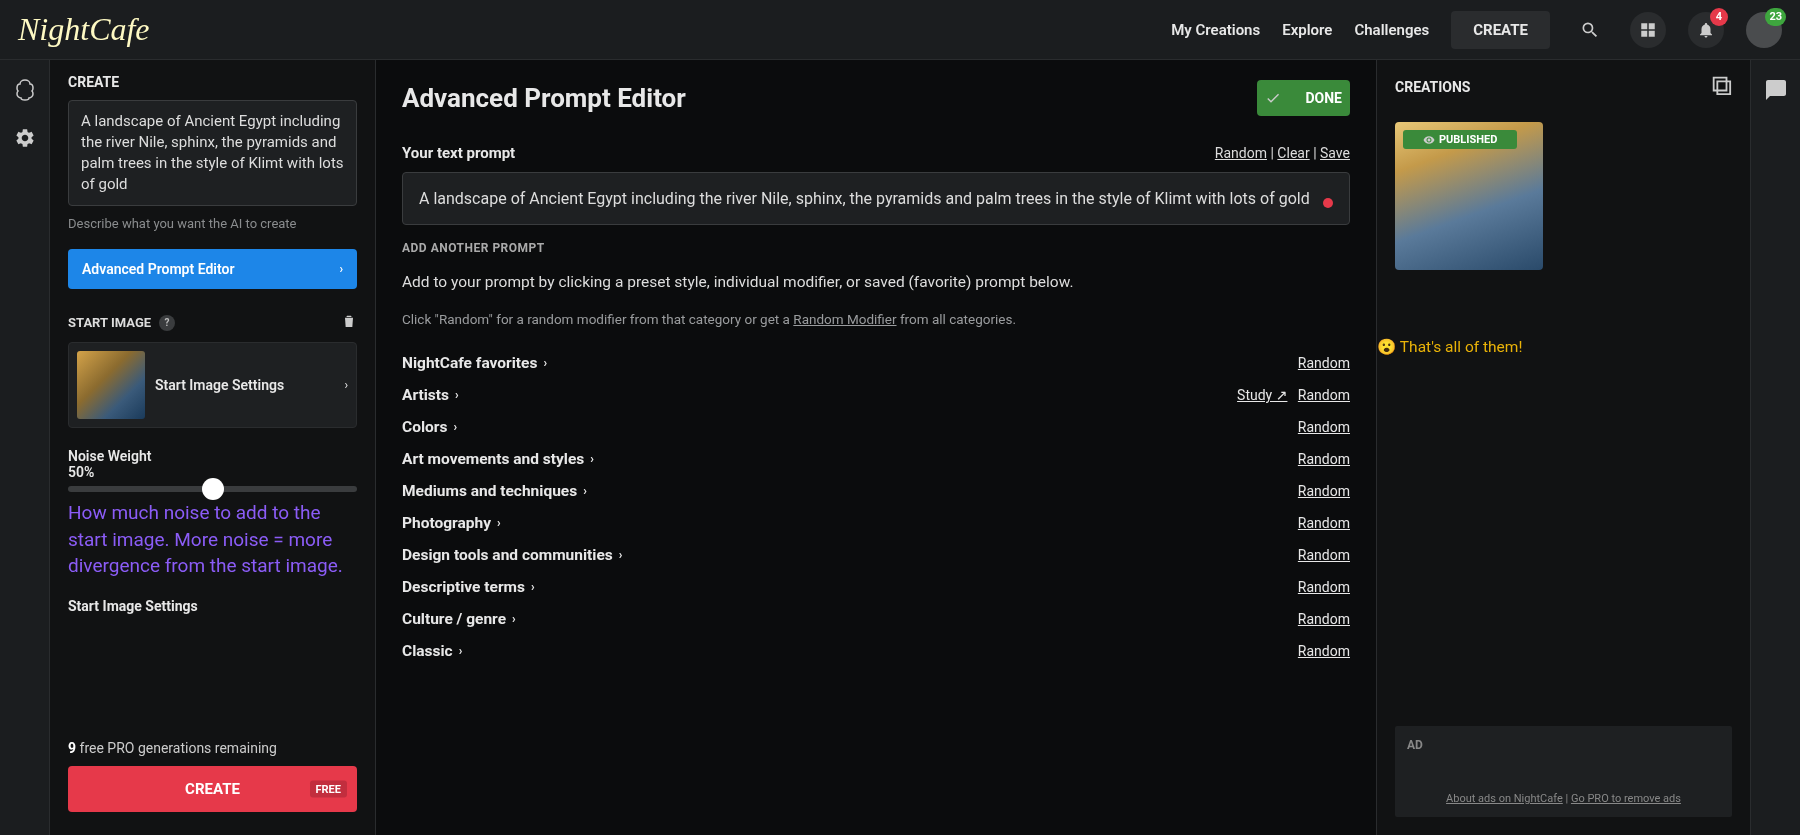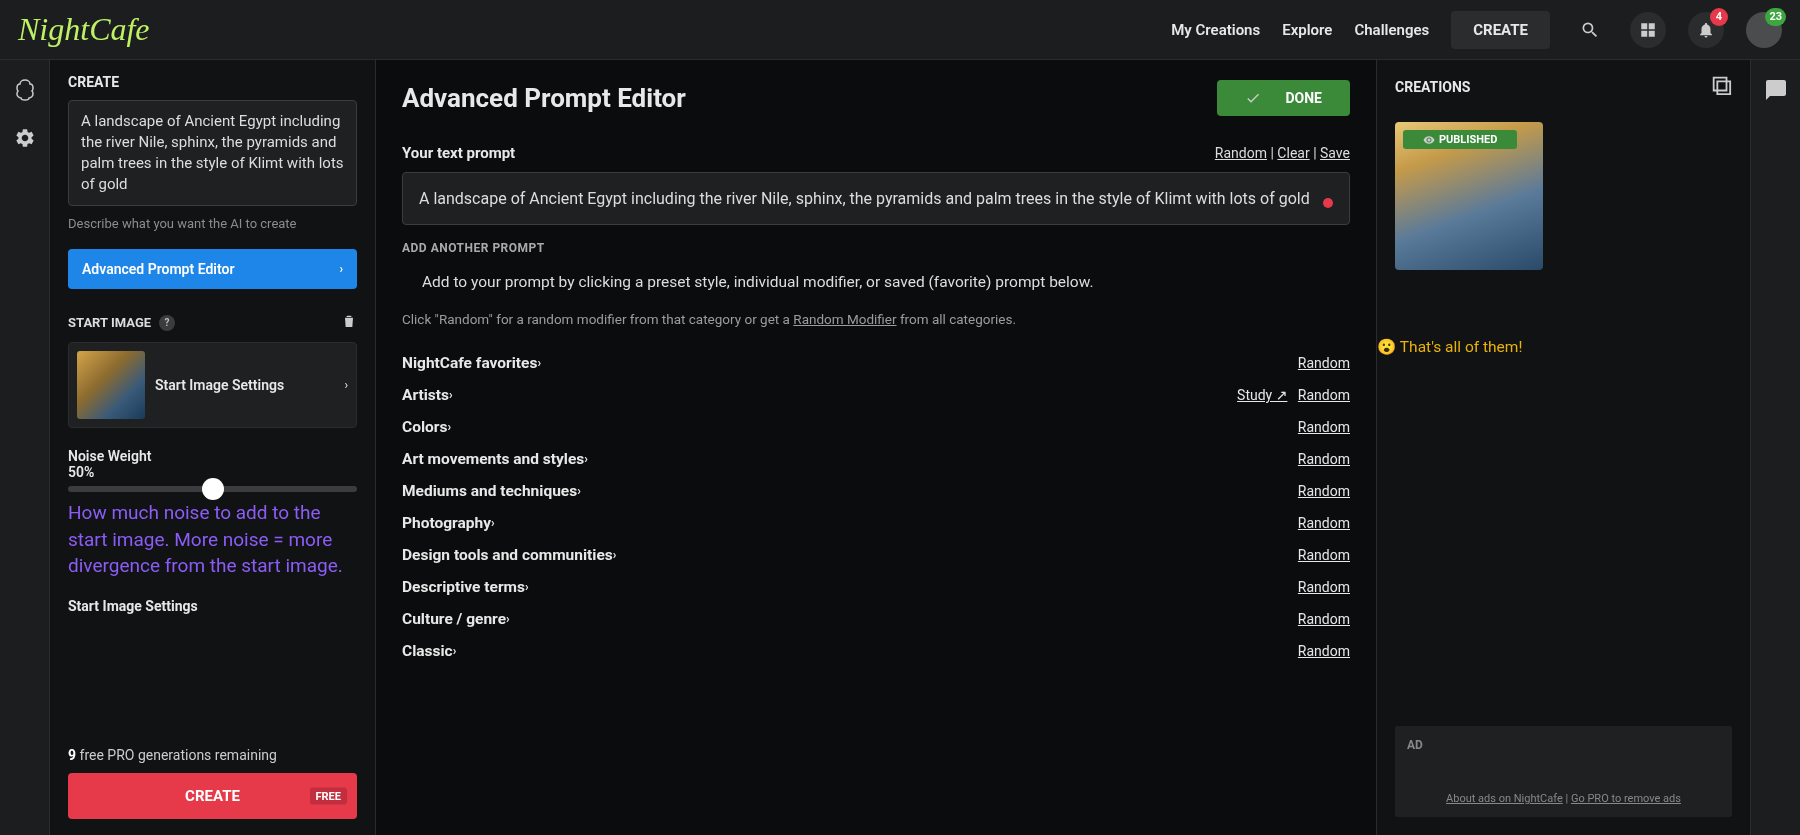--- a/index.html
+++ b/index.html
@@ -1,18 +1,18 @@
 <!DOCTYPE html>
 <html><head>
 <meta charset="utf-8">
 <style>
 * { margin:0; padding:0; box-sizing:border-box; font-family:-apple-system,BlinkMacSystemFont,"Segoe UI",Roboto,sans-serif; }
 body { background:#0b0c0d; color:#e8e8e8; width:1800px; height:835px; overflow:hidden; }
 .topbar { height:60px; background:#1b1d1f; display:flex; align-items:center; padding:0 18px; justify-content:space-between; border-bottom:1px solid #2a2c2e; }
-.logo { font-family:"Brush Script MT",cursive; font-size:32px; font-style:italic; color:#bef264; }
+.logo { font-family:"Brush Script MT",cursive; font-size:32px; font-style:italic; color:#fef9c3; }
 .topnav { display:flex; align-items:center; gap:22px; }
 .navlink { color:#e8e8e8; font-size:15px; font-weight:600; cursor:pointer; }
 .create-btn { background:#2a2c2e; padding:10px 22px; border-radius:4px; font-weight:700; font-size:15px; cursor:pointer; }
 .icon-btn { width:36px; height:36px; border-radius:50%; background:#2a2c2e; display:flex; align-items:center; justify-content:center; cursor:pointer; position:relative; }
 .badge { position:absolute; top:-4px; right:-4px; min-width:18px; height:18px; border-radius:9px; font-size:11px; font-weight:700; display:flex; align-items:center; justify-content:center; padding:0 4px; }
 .badge-red { background:#e6394a; color:#fff; }
 .badge-green { background:#3ea63e; color:#fff; }
 .avatar { width:36px; height:36px; border-radius:50%; background:#4a4c4e; position:relative; cursor:pointer; }
 
 .main { display:flex; height:775px; }
@@ -29,45 +29,45 @@
 .section-row .help { width:16px; height:16px; border-radius:50%; background:#3a3c3e; font-size:10px; display:flex; align-items:center; justify-content:center; color:#bbb; }
 .trash { margin-left:auto; cursor:pointer; }
 .start-img-block { background:#1e2022; border:1px solid #2a2c2e; border-radius:4px; padding:8px; display:flex; align-items:center; gap:10px; cursor:pointer; margin-bottom:20px; }
 .thumb { width:68px; height:68px; background:linear-gradient(135deg,#d4a34a 0%,#8b6b2f 40%,#3a5a7a 70%,#1a3a5a 100%); border-radius:3px; }
 .start-label { font-size:14px; font-weight:600; flex:1; }
 .slider-row { display:flex; justify-content:space-between; font-size:14px; font-weight:600; margin-bottom:6px;flex-direction:column; }
 .slider-track { height:6px; background:#3a3c3e; border-radius:3px; position:relative; margin-bottom:8px; }
 .slider-knob { position:absolute; width:22px; height:22px; background:#fff; border-radius:50%; top:-8px; cursor:pointer; }
 .slider-help { font-size:19px; color:#8b5cf6; line-height:1.4; margin-bottom:18px; }
 .subhead { font-size:14px; font-weight:700; margin-bottom:10px; }
-.footer-strip { padding:10px 18px 16px; }
+.footer-strip { padding:10px 18px 23px; }
 .remaining { font-size:14px; color:#ccc; margin-bottom:10px; }
 .remaining b { color:#fff; }
 .create-big { background:#e6394a; color:#fff; font-weight:700; font-size:15px; text-align:center; padding:14px; border-radius:4px; position:relative; cursor:pointer; }
 .free-tag { position:absolute; right:10px; top:50%; transform:translateY(-50%); background:#c22e3e; font-size:11px; padding:2px 6px; border-radius:3px; }
 
 .center { flex:1; background:#0b0c0d; display:flex; flex-direction:column; overflow:hidden; }
 .center-head { display:flex; justify-content:space-between; align-items:center; padding:20px 26px 18px; }
 .center-title { font-size:26px; font-weight:700; }
-.done-btn { background:#3a8a3a; color:#fff; padding:10px 28px; border-radius:4px; font-weight:700; font-size:14px; display:flex; align-items:center; gap:24px; cursor:pointer; }
+.done-btn { background:#3a8a3a; color:#fff; padding:10px 8px; border-radius:4px; font-weight:700; font-size:14px; display:flex; align-items:center; gap:24px; cursor:pointer; }
 .center-body { padding:10px 26px 20px; flex:1; overflow:auto; }
 .prompt-head { display:flex; justify-content:space-between; align-items:center; margin-bottom:10px; }
 .prompt-label { font-size:15px; font-weight:700; }
 .right-links { font-size:14px; color:#ddd; }
 .ul { text-decoration:underline; cursor:pointer; }
 .big-prompt { background:#1e2022; border:1px solid #3a3c3e; border-radius:4px; padding:14px 16px; font-size:16px; line-height:1.45; color:#ddd; position:relative; margin-bottom:16px; }
 .dot { position:absolute; right:16px; bottom:16px; width:10px; height:10px; background:#e6394a; border-radius:50%; }
 .add-prompt { font-size:12px; font-weight:700; letter-spacing:.5px; color:#aaa; margin-bottom:18px; cursor:pointer; }
-.add-desc { font-size:15.5px; color:#ddd; margin-bottom:20px;margin-left:20px; }
+.add-desc { font-size:15.5px; color:#ddd; margin-bottom:20px; }
 .tabs { display:flex; gap:26px; border-bottom:1px solid #2a2c2e; margin-bottom:16px; }
 .tab { font-size:15.5px; color:#9a9c9e; padding-bottom:10px; cursor:pointer; }
 .tab.active { color:#e8e8e8; border-bottom:3px solid #e8e8e8; }
 .rand-desc { font-size:13.5px; color:#9a9c9e; margin-bottom:20px; }
 .cat-row { display:flex; justify-content:space-between; align-items:center; padding:7px 0; }
-.cat-name { font-size:15.5px; font-weight:700; display:flex; align-items:center; gap:0; cursor:pointer; }
+.cat-name { font-size:15.5px; font-weight:700; display:flex; align-items:center; gap:6px; cursor:pointer; }
 .cat-links { font-size:14px; }
 .chev { font-size:12px; }
 
 .rightcol { width:374px; background:#111213; display:flex; flex-direction:column; border-left:1px solid #2a2c2e; }
 .right-head { display:flex; justify-content:space-between; align-items:center; padding:14px 18px; }
 .right-title { font-size:14px; font-weight:700; }
 .creation-card { margin:8px 18px; position:relative; width:152px; }
 .creation-thumb { width:148px; height:148px; background:linear-gradient(160deg,#e8c878 0%,#c49a4a 25%,#5a7a9a 60%,#2a4a6a 100%); border-radius:4px; }
 .pub-badge { position:absolute; top:8px; left:8px; background:#3a8a3a; color:#fff; font-size:11px; font-weight:700; padding:3px 20px; border-radius:3px; display:flex; align-items:center; gap:4px; }
 .all-msg { text-align:left; font-size:15.5px; color:#eab308; margin-top:60px; }

